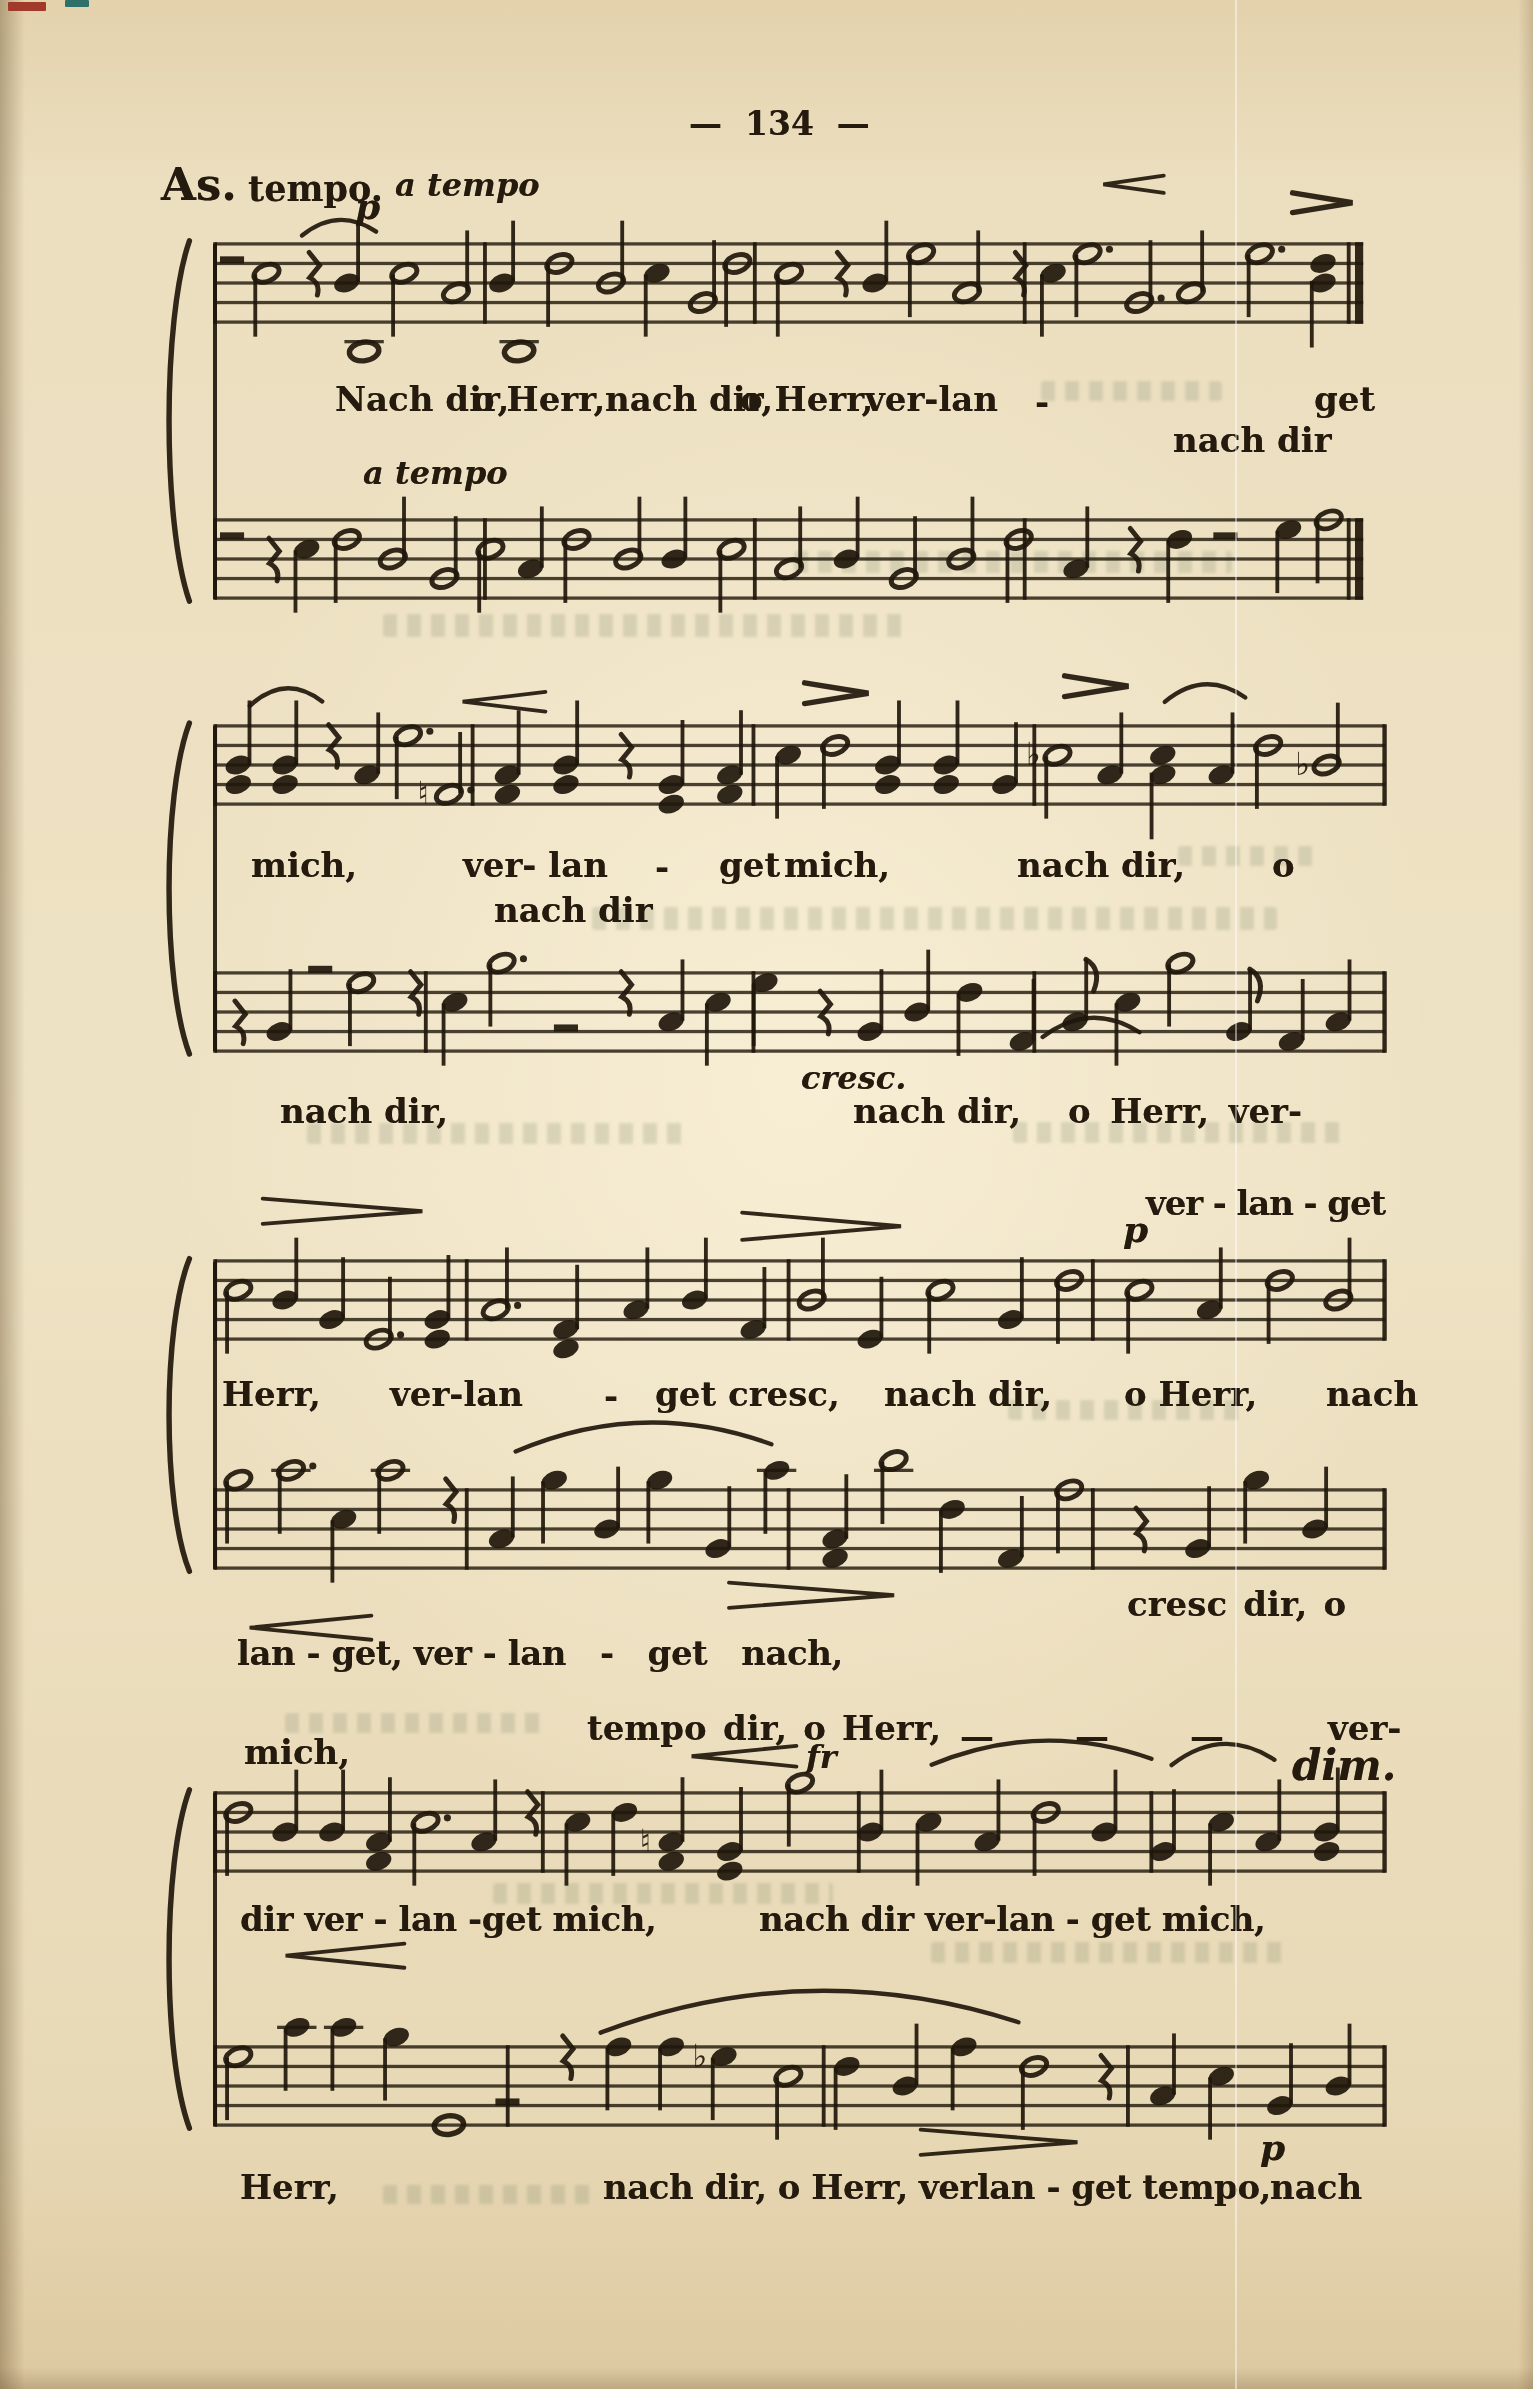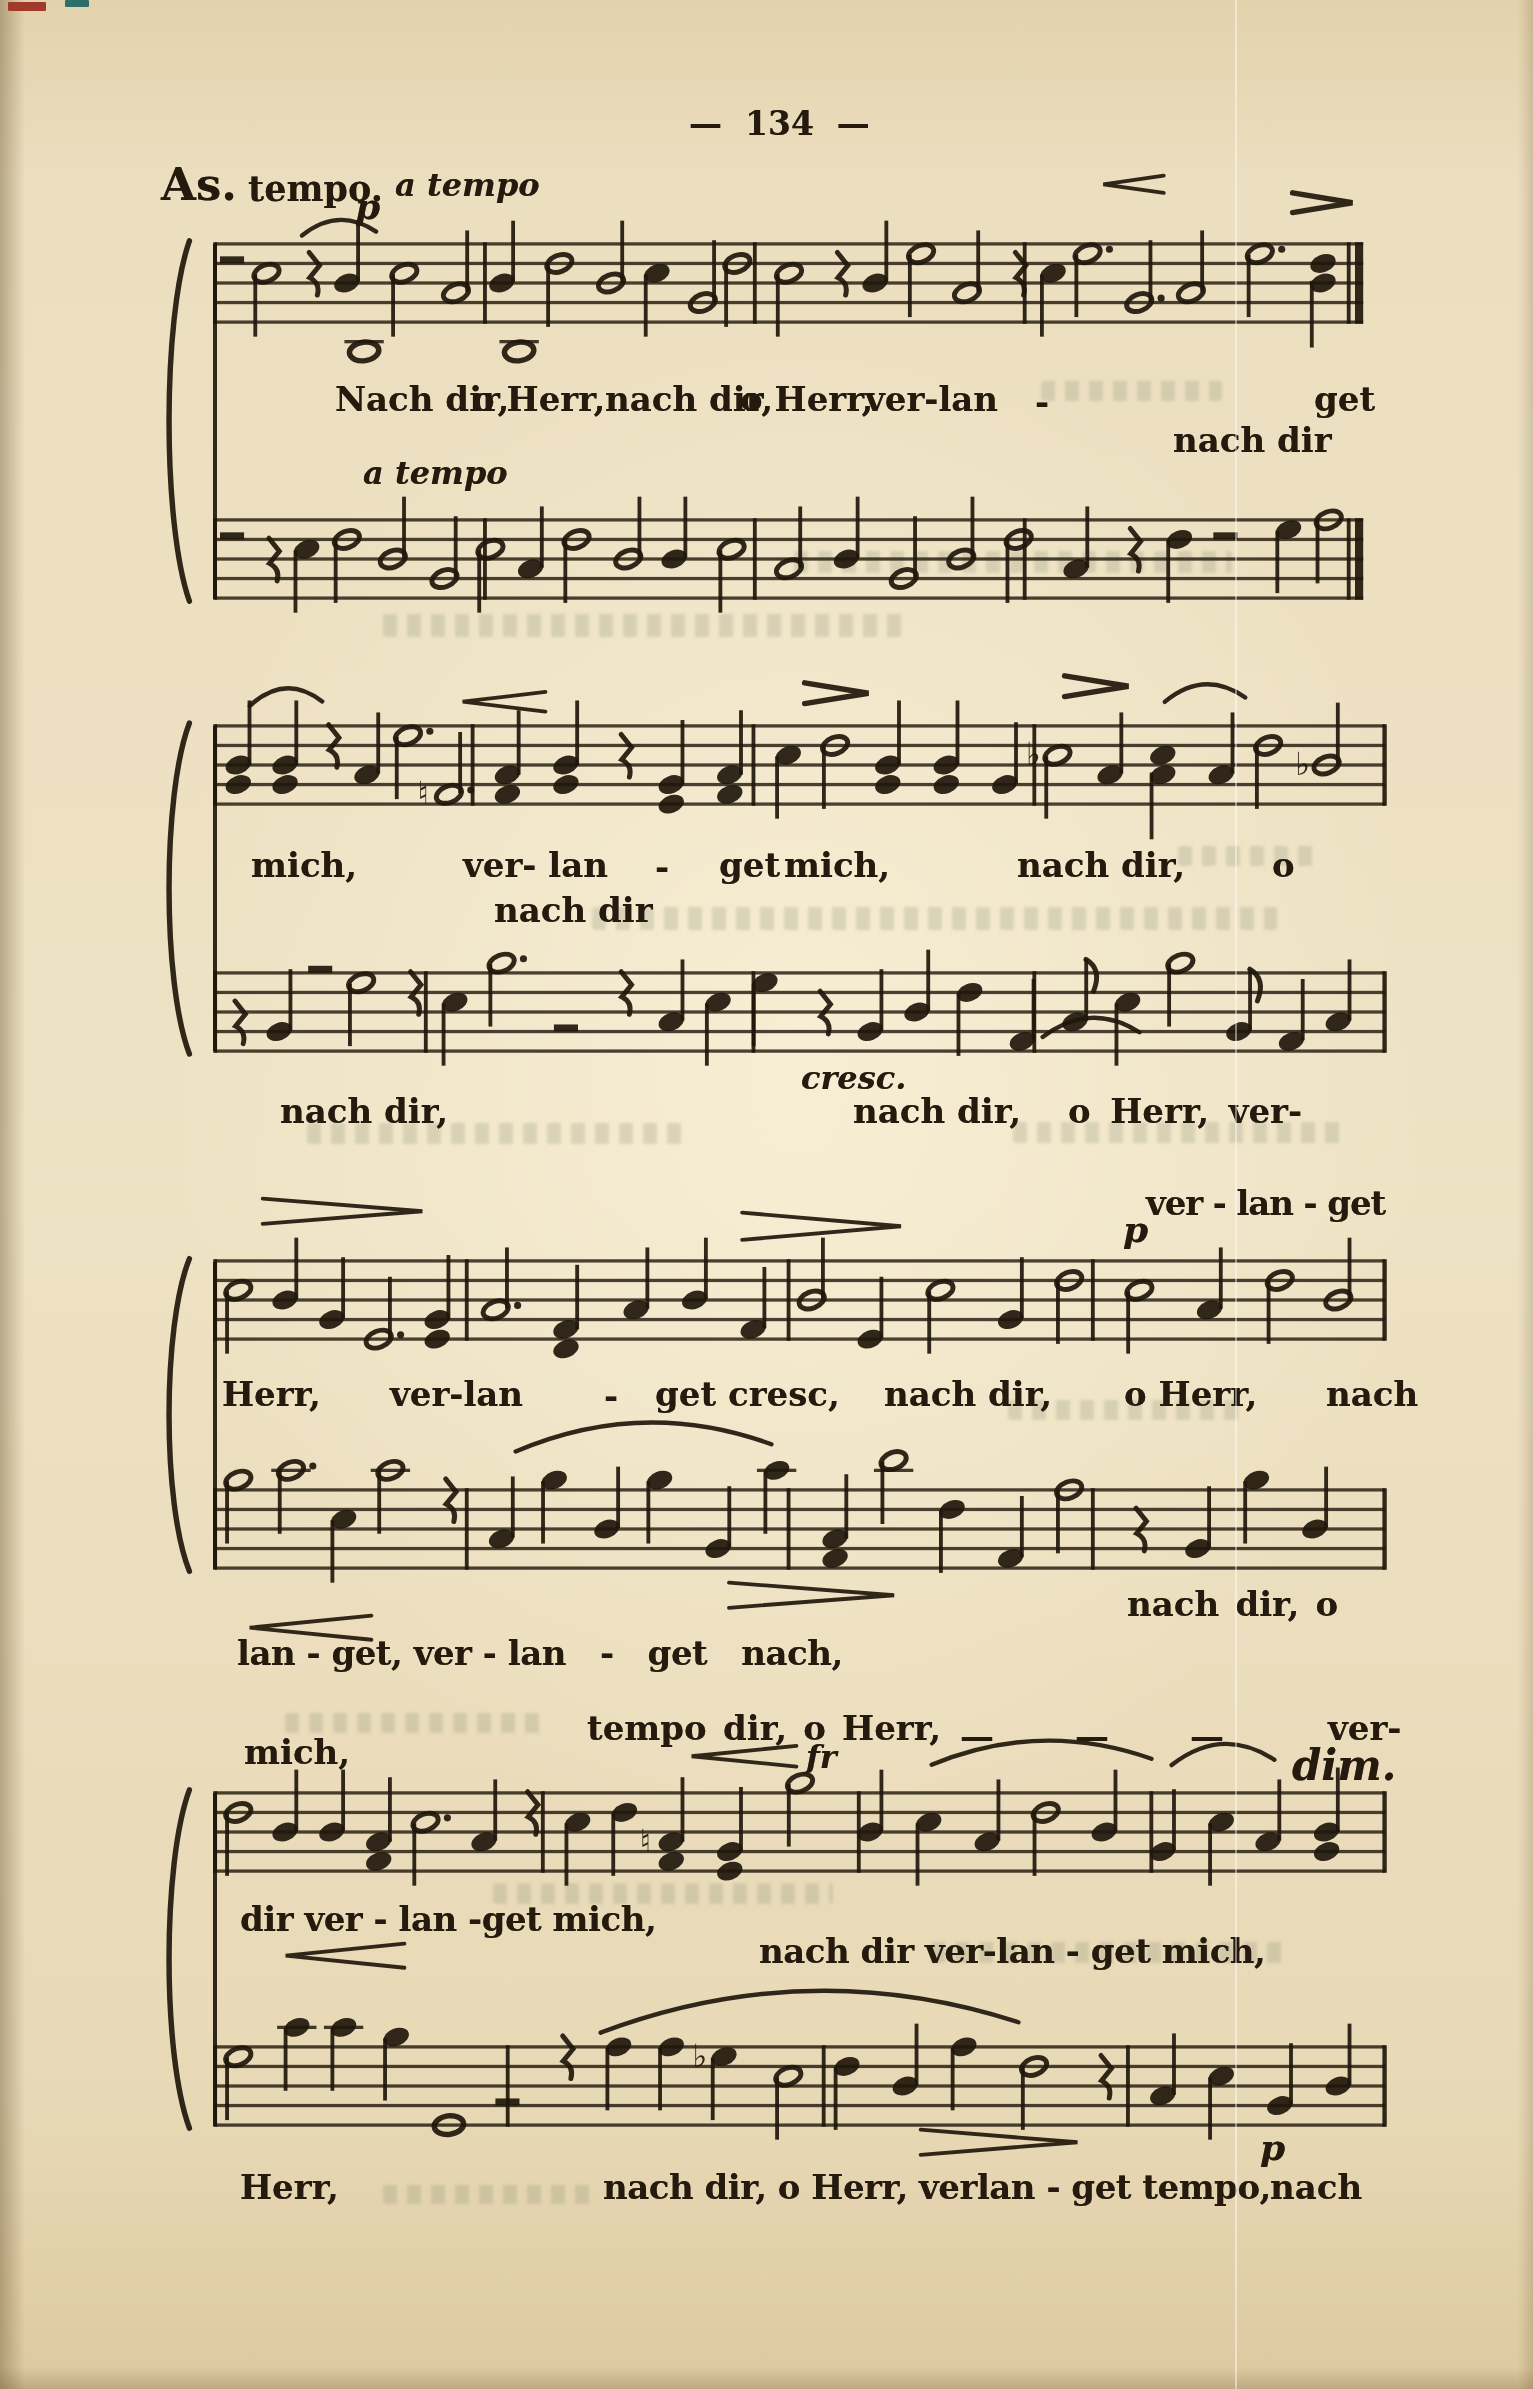--- a/index.html
+++ b/index.html
@@ -620,32 +620,32 @@
       <span class="txt t-bold" style="left: 1068px; top: 1094px; font-size: 34px; word-spacing: 7.7px;">o Herr, ver-</span>
       <span class="txt t-bolditalic" style="left: 1123px; top: 1211px; font-size: 36px;">p</span>
       <span class="txt t-bold" style="left: 1146px; top: 1186px; font-size: 34px; letter-spacing: -1.1px; text-align: right;">ver - lan - get</span>
       <span class="txt t-bold" style="left: 222px; top: 1377px; font-size: 34px;">Herr,</span>
       <span class="txt t-bold" style="left: 390px; top: 1377px; font-size: 34px;">ver-lan</span>
       <span class="txt t-bold" style="left: 604px; top: 1379px; font-size: 34px;">-</span>
       <span class="txt t-bold" style="left: 655px; top: 1377px; font-size: 34px;">get cresc,</span>
       <span class="txt t-bold" style="left: 884px; top: 1377px; font-size: 34px;">nach dir,</span>
       <span class="txt t-bold" style="left: 1124px; top: 1377px; font-size: 34px;">o Herr,</span>
       <span class="txt t-bold" style="left: 1326px; top: 1377px; font-size: 34px;">nach</span>
-      <span class="txt t-bold" style="left: 1127px; top: 1587px; font-size: 34px; word-spacing: 4.4px;">nach dir, o</span>
+      <span class="txt t-bold" style="left: 1127px; top: 1587px; font-size: 34px; word-spacing: 4.4px;">cresc dir, o</span>
       <span class="txt t-bold" style="left: 237px; top: 1636px; font-size: 34px; letter-spacing: -0.5px;">lan - get, ver - lan   -   get   nach,</span>
       <span class="txt t-bold" style="left: 587px; top: 1711px; font-size: 34px; word-spacing: 4.4px;">tempo dir, o Herr,</span>
       <span class="txt t-bold" style="left: 960px; top: 1719px; font-size: 34px;">—</span>
       <span class="txt t-bold" style="left: 1075px; top: 1719px; font-size: 34px;">—</span>
       <span class="txt t-bold" style="left: 1190px; top: 1719px; font-size: 34px;">—</span>
       <span class="txt t-bold" style="left: 1328px; top: 1711px; font-size: 34px;">ver-</span>
       <span class="txt t-bold" style="left: 244px; top: 1735px; font-size: 34px;">mich,</span>
       <span class="txt t-bolditalic" style="left: 806px; top: 1741px; font-size: 32px;">fr</span>
       <span class="txt t-bolditalic" style="left: 1268px; top: 1745px; font-size: 42px; margin-left: 24px;">dim.</span>
       <span class="txt t-bold" style="left: 240px; top: 1902px; font-size: 34px; letter-spacing: -0.5px;">dir ver - lan -get mich,</span>
-      <span class="txt t-bold" style="left: 759px; top: 1902px; font-size: 34px; letter-spacing: -0.5px; margin-top: 32px;">nach dir ver-lan - get mich,</span>
+      <span class="txt t-bold" style="left: 759px; top: 1902px; font-size: 34px; letter-spacing: -0.5px;">nach dir ver-lan - get mich,</span>
       <span class="txt t-bolditalic" style="left: 1260px; top: 2129px; font-size: 36px;">p</span>
       <span class="txt t-bold" style="left: 240px; top: 2170px; font-size: 34px;">Herr,</span>
       <span class="txt t-bold" style="left: 603px; top: 2170px; font-size: 34px; letter-spacing: -0.5px;">nach dir, o Herr, verlan - get tempo,</span>
       <span class="txt t-bold" style="left: 1270px; top: 2170px; font-size: 34px;">nach</span>
     </div>
 
   <div class="edge-shadow-left"></div>
   <div class="edge-shadow-right"></div>
   <div class="edge-shadow-bottom"></div>
   <div class="fold-line" id="fold-line" style="left: 1235px;"></div>

